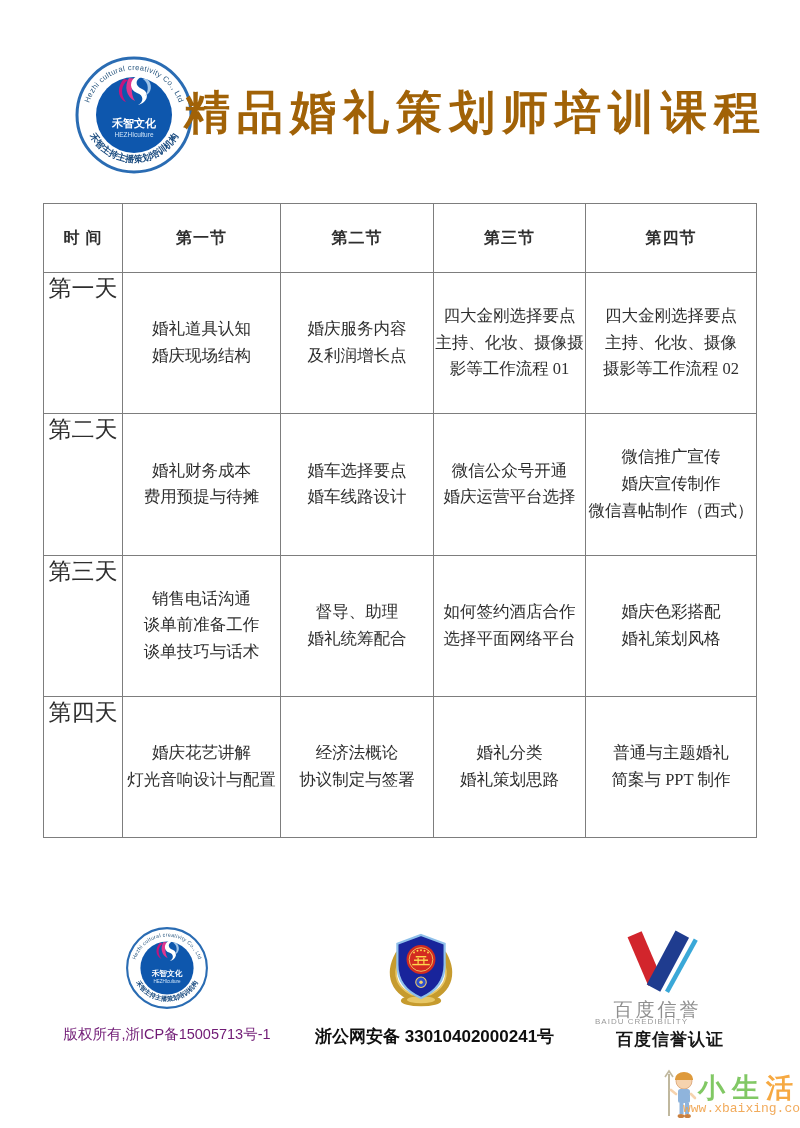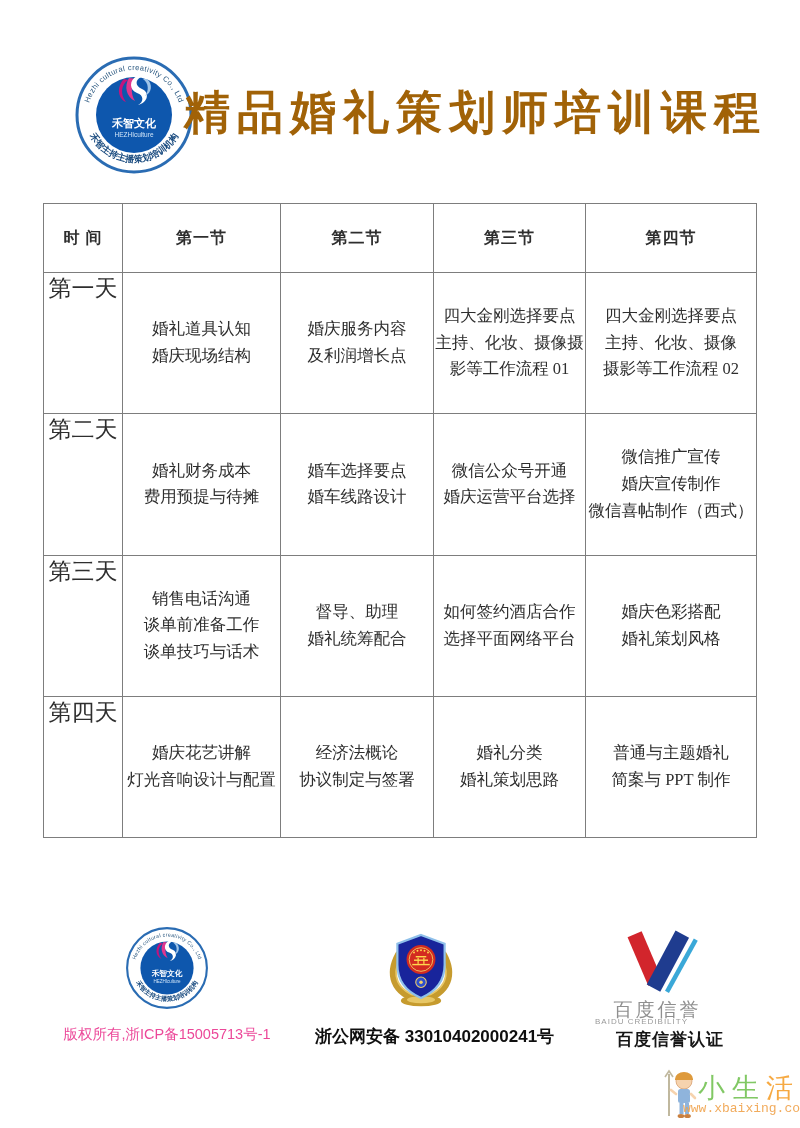--- a/index.html
+++ b/index.html
@@ -26,21 +26,21 @@
   th.hdr{font-size:16px;font-weight:bold;text-align:center;vertical-align:middle;letter-spacing:1px;}
   td.day{vertical-align:top;text-align:center;padding-top:22px;font-size:23px;}
   td.cell{
     vertical-align:middle;text-align:center;white-space:pre-line;
     font-size:16.5px;line-height:1.62;
   }
   
   .logo-foot{position:absolute;left:125px;top:926px;width:84px;height:84px;}
   .icp-text{
     position:absolute;left:52px;top:1025px;width:230px;text-align:center;
-    font-size:14.5px;color:#ec4899;white-space:nowrap;
+    font-size:14.5px;color:#701a75;white-space:nowrap;
   }
   .police-badge{position:absolute;left:386px;top:930px;width:70px;height:80px;}
   .police-text{
     position:absolute;left:315px;top:1025px;width:210px;text-align:left;
     font-size:17px;font-weight:bold;color:#0f0f0f;white-space:nowrap;
   }
   .baidu-logo{position:absolute;left:613px;top:926px;width:90px;height:74px;}
   .baidu-cn{
     position:absolute;left:595px;top:997px;width:125px;text-align:center;
     font-size:19px;color:#8f8f8f;letter-spacing:3px;white-space:nowrap;
@@ -49,21 +49,21 @@
     position:absolute;left:595px;top:1017px;width:125px;
     font-size:8px;color:#9a9a9a;letter-spacing:1px;white-space:nowrap;
   }
   .baidu-cert{
     position:absolute;left:592px;top:1028px;width:132px;text-align:right;
     font-size:17px;font-weight:bold;color:#161616;letter-spacing:1px;white-space:nowrap;
   }
   
   .wm-kid{position:absolute;left:663px;top:1068px;width:36px;height:52px;}
   .wm-name{
-    position:absolute;left:698px;top:1070px;font-size:27px;font-weight:normal;
+    position:absolute;left:698px;top:1070px;font-size:27px;font-weight:bold;
     letter-spacing:7px;white-space:nowrap;opacity:.85;
   }
   .wm-c0,.wm-c1{color:#6cbf4a;}
   .wm-c2{color:#f59b22;}
   .wm-url{
     position:absolute;left:683px;top:1101px;font-size:13px;color:#f0a24b;
     font-family:"Liberation Mono","DejaVu Sans Mono",monospace;white-space:nowrap;opacity:.9;
   }
 </style>
 </head>

